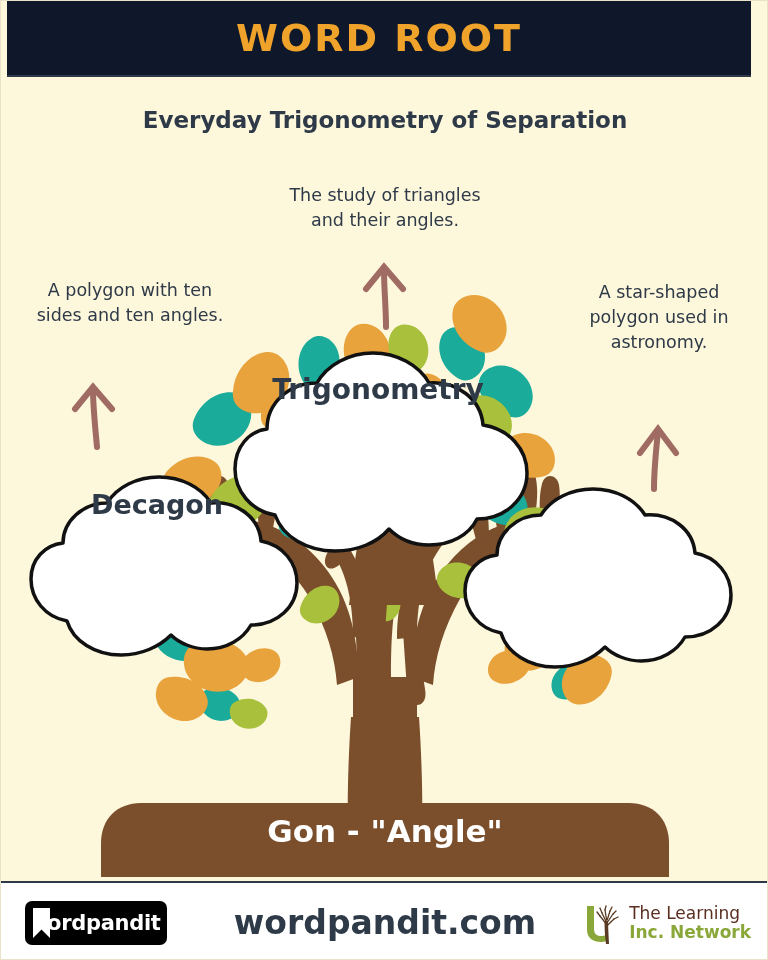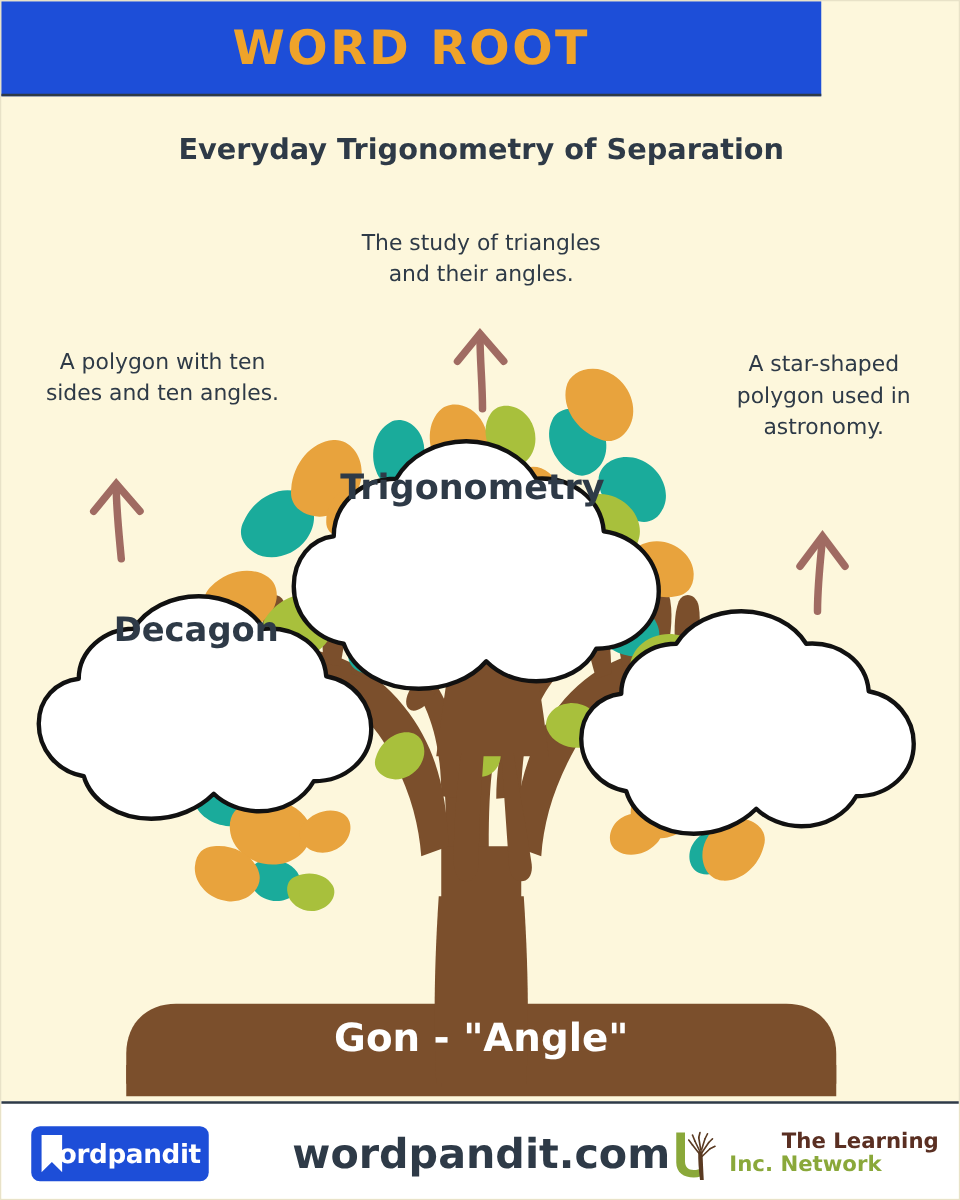--- a/index.html
+++ b/index.html
@@ -16,24 +16,24 @@
     height: 960px;
     overflow: hidden;
     background: #fdf7dc;
     border: 1px solid #e8e2c8;
     box-sizing: border-box;
   }
 
   
   .header-band {
     position: absolute;
-    left: 0; top: 0;
-    width: 656px;
+    left: 6px; top: 0;
+    width: 744px;
     height: 76px;
-    background: #1d4ed8;
+    background: #0f172a;
     border-bottom: 2px solid #2e3a47;
     box-sizing: border-box;
     display: flex;
     align-items: center;
     justify-content: center;
   }
   .header-title {
     font-size: 38px;
     font-weight: bold;
     letter-spacing: 2px;
@@ -112,21 +112,21 @@
     background: #ffffff;
     border-top: 2px solid #2e3a47;
     box-sizing: border-box;
     display: flex;
     align-items: center;
   }
   .wp-logo {
     position: absolute;
     left: 24px; top: 18px;
     width: 142px; height: 44px;
-    background: #1d4ed8;
+    background: #000000;
     border-radius: 7px;
     display: flex;
     align-items: center;
   }
   .wp-logo .bookmark {
     width: 17px;
     height: 30px;
     margin-left: 8px;
     background: #ffffff;
     clip-path: polygon(0 0, 100% 0, 100% 100%, 50% 72%, 0 100%);
@@ -153,23 +153,22 @@
   }
   .tln {
     position: absolute;
     right: 18px; top: 16px;
     height: 48px;
     display: flex;
     align-items: center;
   }
   .tln-text { margin-left: 6px; line-height: 1.12; }
   .tln-l1 {
-    font-size: 17px; font-weight: bold; color: #5a2f22;
-    font-family: "DejaVu Sans", sans-serif;
-    margin-left: 42px;
+    font-size: 17px; font-weight: normal; color: #5a2f22;
+    font-family: "DejaVu Sans", sans-serif;
   }
   .tln-l2 {
     font-size: 17px; font-weight: bold; color: #8aa83a;
     font-family: "DejaVu Sans", sans-serif;
   }
 </style>
 </head>
 <body>
 
 <div id="poster">

